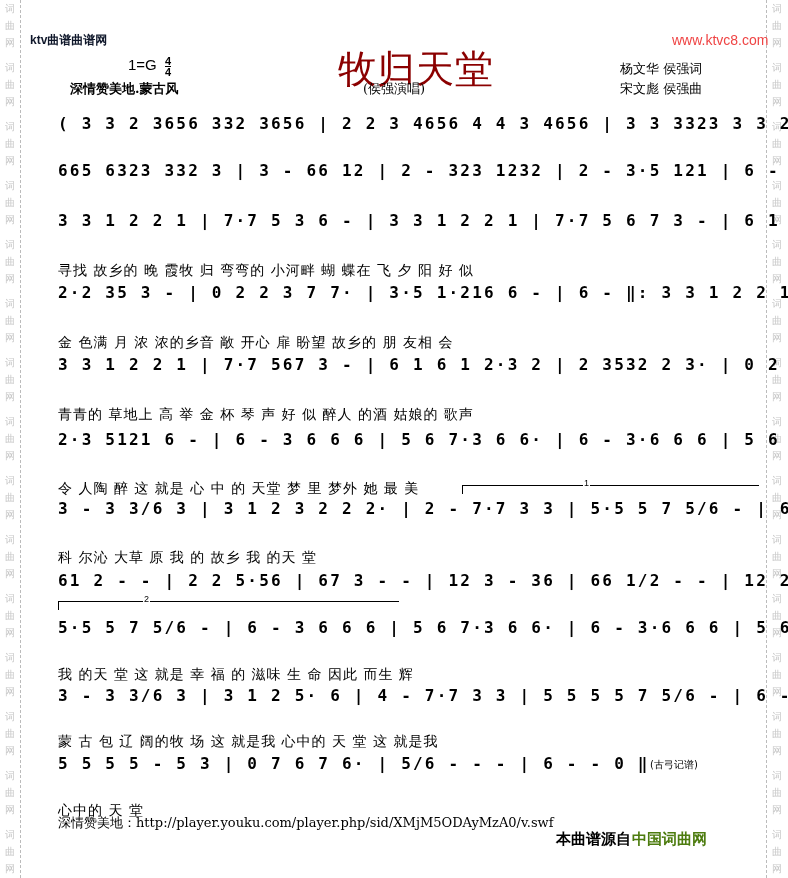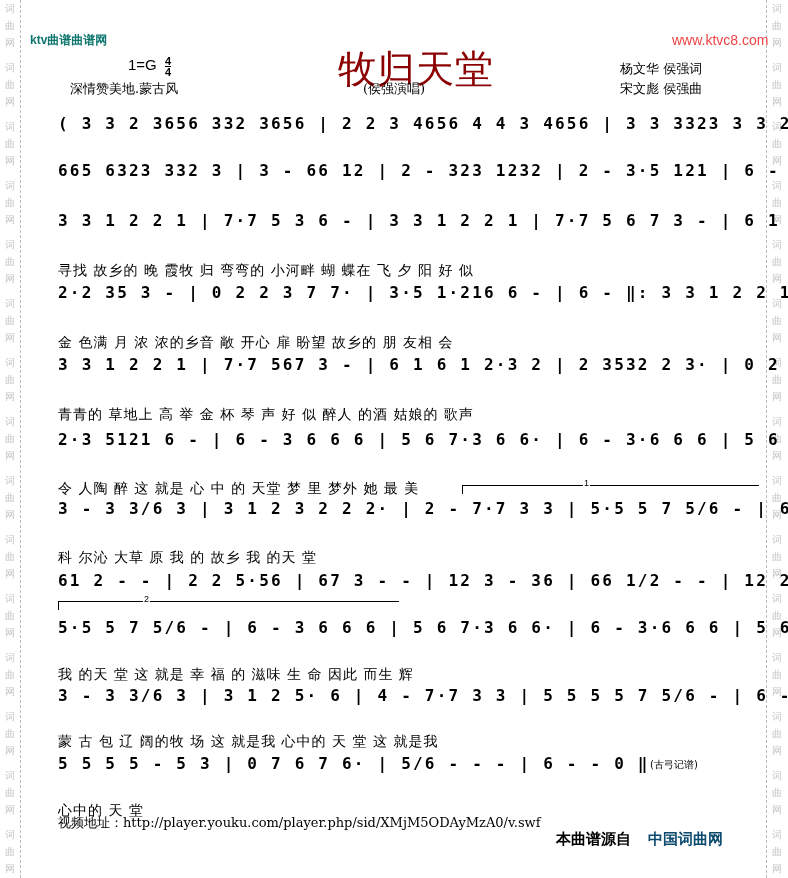--- a/index.html
+++ b/index.html
@@ -5,43 +5,43 @@
     html, body { margin:0; padding:0; background:#fff; }
     body { width:788px; height:878px; position:relative; overflow:hidden;
            font-family:"Liberation Sans","DejaVu Sans",sans-serif; color:#000; }
     .wm-col { position:absolute; top:0; width:20px; height:878px; }
     .wm-col.left { left:0; border-right:1px dashed #bbb; }
     .wm-col.right { left:766px; border-left:1px dashed #bbb; }
     .wm-col .wm { display:block; font-size:10px; color:#c8c8c8; text-align:center;
                   line-height:17px; font-family:"DejaVu Sans",sans-serif; }
     .wm-col .wm.gap { margin-top:8px; }
     .abs { position:absolute; white-space:nowrap; }
-    .site-left { left:30px; top:32px; color:#0f766e; font-weight:bold; font-size:12px; }
+    .site-left { left:30px; top:32px; color:#0f172a; font-weight:bold; font-size:12px; }
     .site-right { left:672px; top:32px; color:#ef4444; font-size:14px; }
     .title { left:338px; top:44px; color:#8b0000; font-size:38px; letter-spacing:1px;
              font-family:"DejaVu Sans",sans-serif; }
     .subtitle { left:363px; top:80px; font-size:13px; font-family:"DejaVu Serif",serif; }
     .key { left:80px; top:56px; font-size:15px;margin-left:48px; }
     .frac { display:inline-block; vertical-align:middle; text-align:center; font-weight:bold;
             font-size:11px; line-height:10px; margin-left:4px; }
     .frac span { display:block; }
     .frac .bar { border-top:1px solid #000; }
-    .style { left:70px; top:80px; font-size:13px; font-family:"DejaVu Serif",serif; }
+    .style { left:70px; top:80px; font-size:13px; font-family:"DejaVu Serif",serif;font-weight:bold; }
     .credit { font-size:13px; font-family:"DejaVu Serif",serif; left:620px; }
     .credit.c1 { top:60px; } .credit.c2 { top:80px; }
     .notes { left:58px; font-size:16px; font-weight:bold; letter-spacing:2.2px;
              font-family:"DejaVu Sans Mono","Liberation Mono",monospace; }
     .lyrics { left:58px; font-size:14px; letter-spacing:1px; font-family:"DejaVu Sans",sans-serif;margin-top:20px; }
     .bracket { position:absolute; border-top:1px solid #000; height:8px; }
     .bracket.b1 { left:462px; top:485px; width:296px; border-left:1px solid #000; }
     .bracket.b2 { left:58px; top:601px; width:340px; border-left:1px solid #000; }
     .bracket .lbl { position:absolute; top:-8px; font-size:9px; background:#fff; padding:0 1px; }
     .video { left:58px; top:814px; font-size:13px; font-family:"DejaVu Serif",serif; }
     .src-label { left:556px; top:830px; font-size:15px; font-weight:bold; }
-    .src-name { left:648px; top:830px; font-size:15px; font-weight:bold; color:#0c4a6e; }
+    .src-name { left:632px; top:830px; font-size:15px; font-weight:bold; color:#4d7c0f; }
     .notation-credit { left:650px; top:758px; font-size:10px; font-family:"DejaVu Sans",sans-serif; }
   </style>
 </head>
 <body>
 
 <div class="wm-col left" id="wmL">
     <span class="wm">词</span>
     <span class="wm">曲</span>
     <span class="wm">网</span>
     <span class="wm gap">词</span>
@@ -185,17 +185,17 @@
 
 <div class="abs notes" style="top:686px">3 - 3 3/6 3 | 3 1 2 5· 6 | 4 - 7·7 3 3 | 5 5 5 5 7 5/6 - | 6 - 7·7 3 3 |</div>
 <div class="abs lyrics" style="top:713px">  蒙  古  包  辽 阔的牧    场  这 就是我  心中的 天  堂      这  就是我</div>
 
 <div class="abs notes" style="top:754px">5 5 5 5 - 5 3 | 0 7 6 7 6· | 5/6 - - - | 6 - - 0 ‖</div>
 <div class="abs lyrics" style="top:782px">心中的        天        堂</div>
 
 <div class="abs notation-credit">(古弓记谱)</div>
 
 <div class="abs video">
-  <span>视频地址：</span><span>http://player.youku.com/player.php/sid/XMjM5ODAyMzA0/v.swf</span>
+  <span>深情赞美地：</span><span>http://player.youku.com/player.php/sid/XMjM5ODAyMzA0/v.swf</span>
 </div>
 
 <div class="abs src-label">本曲谱源自</div>
 <div class="abs src-name">中国词曲网</div>
 
 </body></html>

